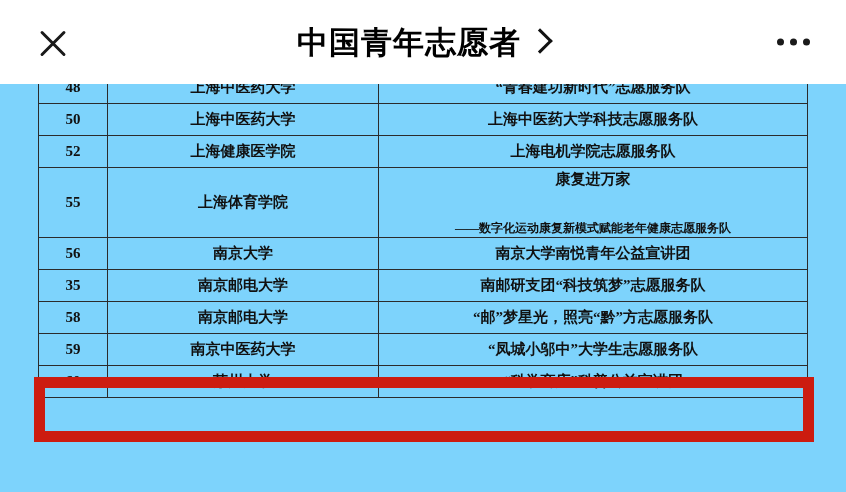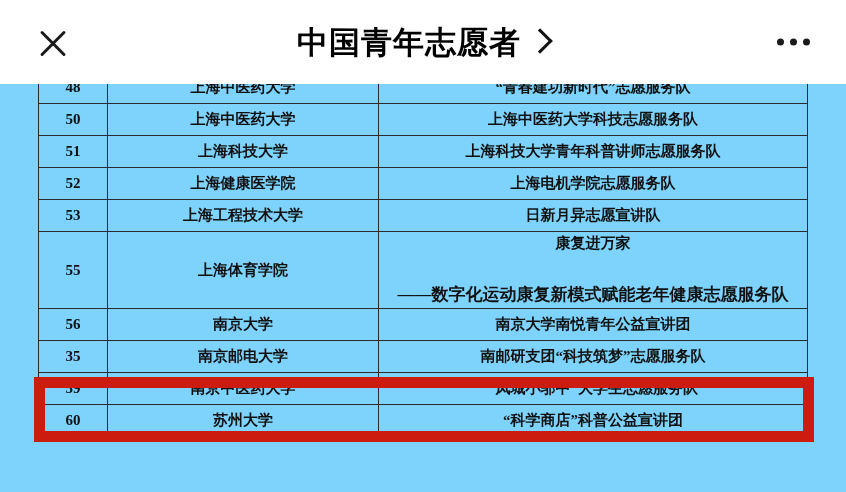--- a/index.html
+++ b/index.html
@@ -138,21 +138,21 @@
     border-top: 1px solid #2b2b2b;
     border-bottom: 1px solid #2b2b2b;
   }
   .two-line {
     display: flex;
     flex-direction: column;
     align-items: center;
     justify-content: center;
     line-height: 1.35;
   }
-  .two-line .l2 { font-size: 17px; margin-top: 31px; }
+  .two-line .l2 { font-size: 12px; margin-top: 31px; }
 
   
   .red-box {
     position: absolute;
     left: 34px;
     top: 293px;
     width: 780px;
     height: 65px;
     border: 11px solid #cc1c10;
     box-sizing: border-box;
@@ -185,33 +185,23 @@
             <td class="col-idx">48</td>
             <td class="col-org">上海中医药大学</td>
             <td class="col-name">“青春建功新时代”志愿服务队</td>
           </tr>
           <tr>
             <td class="col-idx">50</td>
             <td class="col-org">上海中医药大学</td>
             <td class="col-name">上海中医药大学科技志愿服务队</td>
           </tr>
           <tr>
-            <td class="col-idx">51</td>
-            <td class="col-org">上海科技大学</td>
-            <td class="col-name">上海科技大学青年科普讲师志愿服务队</td>
-          </tr>
-          <tr>
             <td class="col-idx">52</td>
             <td class="col-org">上海健康医学院</td>
             <td class="col-name">上海电机学院志愿服务队</td>
-          </tr>
-          <tr>
-            <td class="col-idx">53</td>
-            <td class="col-org">上海工程技术大学</td>
-            <td class="col-name">日新月异志愿宣讲队</td>
           </tr>
           <tr class="highlight-row">
             <td class="col-idx">55</td>
             <td class="col-org">上海体育学院</td>
             <td class="col-name">
               <div class="two-line">
                 <span class="l1">康复进万家</span>
                 <span class="l2">——数字化运动康复新模式赋能老年健康志愿服务队</span>
               </div>
             </td>
@@ -220,20 +210,25 @@
             <td class="col-idx">56</td>
             <td class="col-org">南京大学</td>
             <td class="col-name">南京大学南悦青年公益宣讲团</td>
           </tr>
           <tr>
             <td class="col-idx">35</td>
             <td class="col-org">南京邮电大学</td>
             <td class="col-name">南邮研支团“科技筑梦”志愿服务队</td>
           </tr>
           <tr>
+            <td class="col-idx">58</td>
+            <td class="col-org">南京邮电大学</td>
+            <td class="col-name">“邮”梦星光，照亮“黔”方志愿服务队</td>
+          </tr>
+          <tr>
             <td class="col-idx">59</td>
             <td class="col-org">南京中医药大学</td>
             <td class="col-name">“凤城小邬中”大学生志愿服务队</td>
           </tr>
           <tr>
             <td class="col-idx">60</td>
             <td class="col-org">苏州大学</td>
             <td class="col-name">“科学商店”科普公益宣讲团</td>
           </tr>
         </tbody>

